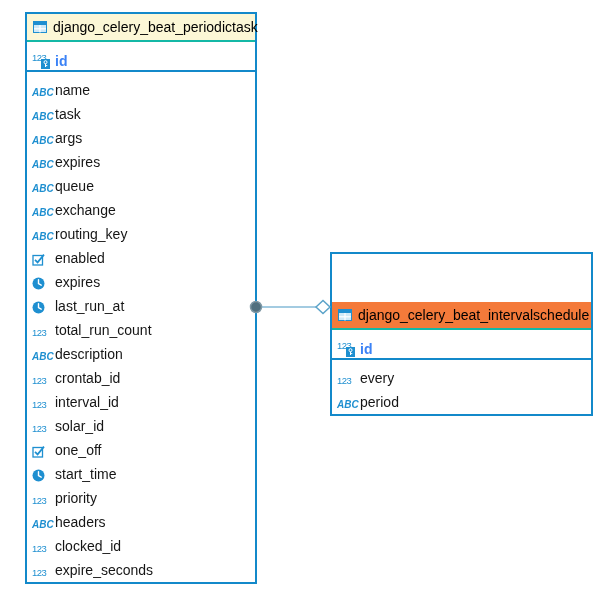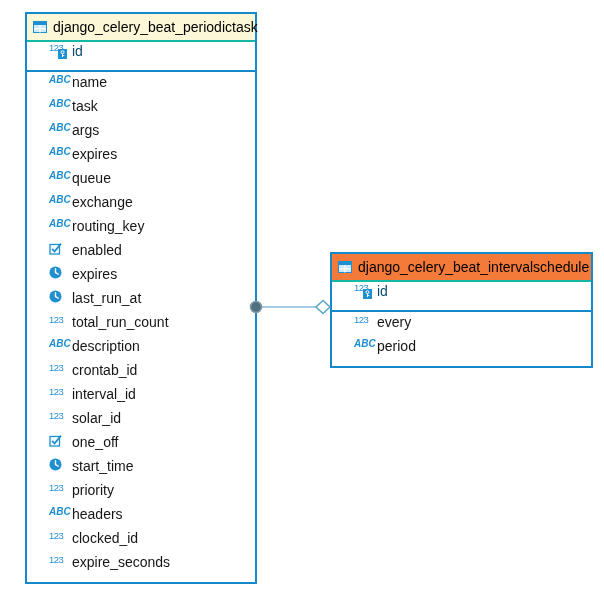--- a/index.html
+++ b/index.html
@@ -6,24 +6,24 @@
   .canvas{position:relative;width:604px;height:610px;background:#ffffff;overflow:hidden;
           font-family:"Liberation Sans","DejaVu Sans",sans-serif;}
   .table{position:absolute;background:#ffffff;border:2px solid #1389ca;box-sizing:border-box;}
   .table-left{left:25px;top:12px;width:232px;}
   .table-right{left:330px;top:252px;width:263px;}
   .t-header{display:flex;align-items:center;height:26px;padding:0 4px 0 6px;
             border-bottom:2px solid #14b8a6;font-size:14px;color:#000;white-space:nowrap;}
   .t-header .t-icon{margin-right:6px;display:inline-flex;flex:none;}
   .pk-section{border-bottom:2px solid #1389ca;padding:1px 0;}
   .cols-section{padding:2px 0 4px;}
-  .col-row{display:flex;align-items:flex-start;height:24px;padding-left:22px;
+  .col-row{display:flex;align-items:flex-end;height:24px;padding-left:5px;
            font-size:14px;color:#151515;white-space:nowrap;}
   .pk-row{height:26px;}
-  .pk-row .col-label{font-weight:normal;color:#0c4a6e;}
+  .pk-row .col-label{font-weight:bold;color:#3b82f6;}
   .ic{width:23px;flex:none;display:inline-flex;align-items:center;position:relative;}
   .ic-text{font-size:10px;font-weight:bold;color:#1e8fd0;letter-spacing:0;font-style:italic;}
   .ic-num{font-size:9.5px;color:#1e8fd0;letter-spacing:-0.5px;}
   .ic-pk{position:relative;width:23px;height:16px;}
   .ic-pk .num{position:absolute;left:0;top:-1px;font-size:9.5px;color:#1e8fd0;letter-spacing:-0.5px;}
   .ic-pk .key-badge{position:absolute;left:9px;top:6px;width:9px;height:10px;background:#1e8fd0;
                     display:inline-flex;align-items:center;justify-content:center;}
   .connector{position:absolute;left:244px;top:296px;}
 </style>
 </head>
@@ -198,21 +198,21 @@
         <div class="col-row">
           <span class="ic">
             <span class="ic-num">123</span>
           </span>
           <span class="col-label">expire_seconds</span>
         </div>
       </div>
   </div>
 
   <div class="table table-right">
-    <div class="t-header" style="background: rgb(244, 122, 58);">
+    <div class="t-header" style="background: rgb(244, 122, 58); margin-top: 48px;">
       <span class="t-icon">
         <svg width="14" height="12" viewBox="0 0 14 12">
           <rect x="0.5" y="0.5" width="13" height="11" fill="#cfe9f7" stroke="#1e8fd0"></rect>
           <rect x="0.5" y="0.5" width="13" height="3.5" fill="#1e8fd0"></rect>
           <line x1="7" y1="4" x2="7" y2="11.5" stroke="#ffffff" stroke-width="1.2"></line>
           <line x1="1" y1="7.8" x2="13" y2="7.8" stroke="#ffffff" stroke-width="1.2"></line>
         </svg>
       </span>
       <span class="t-title">django_celery_beat_intervalschedule</span>
     </div>

